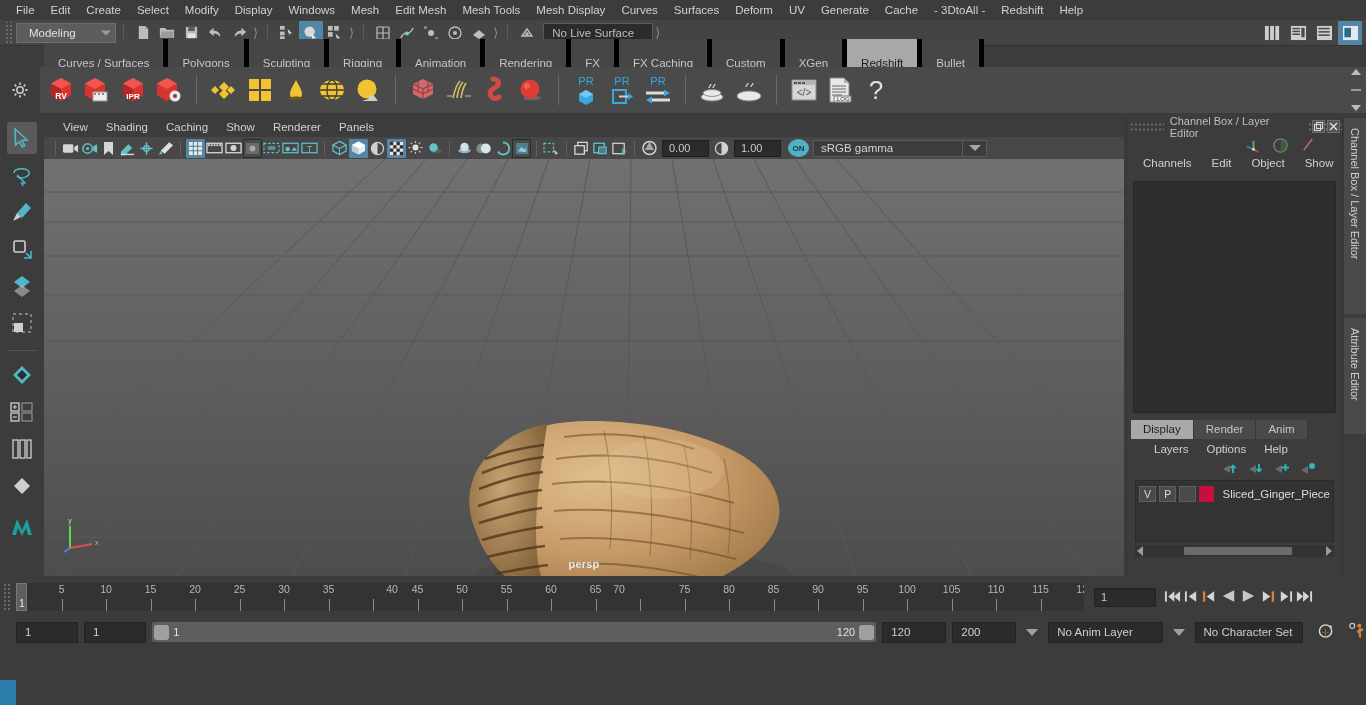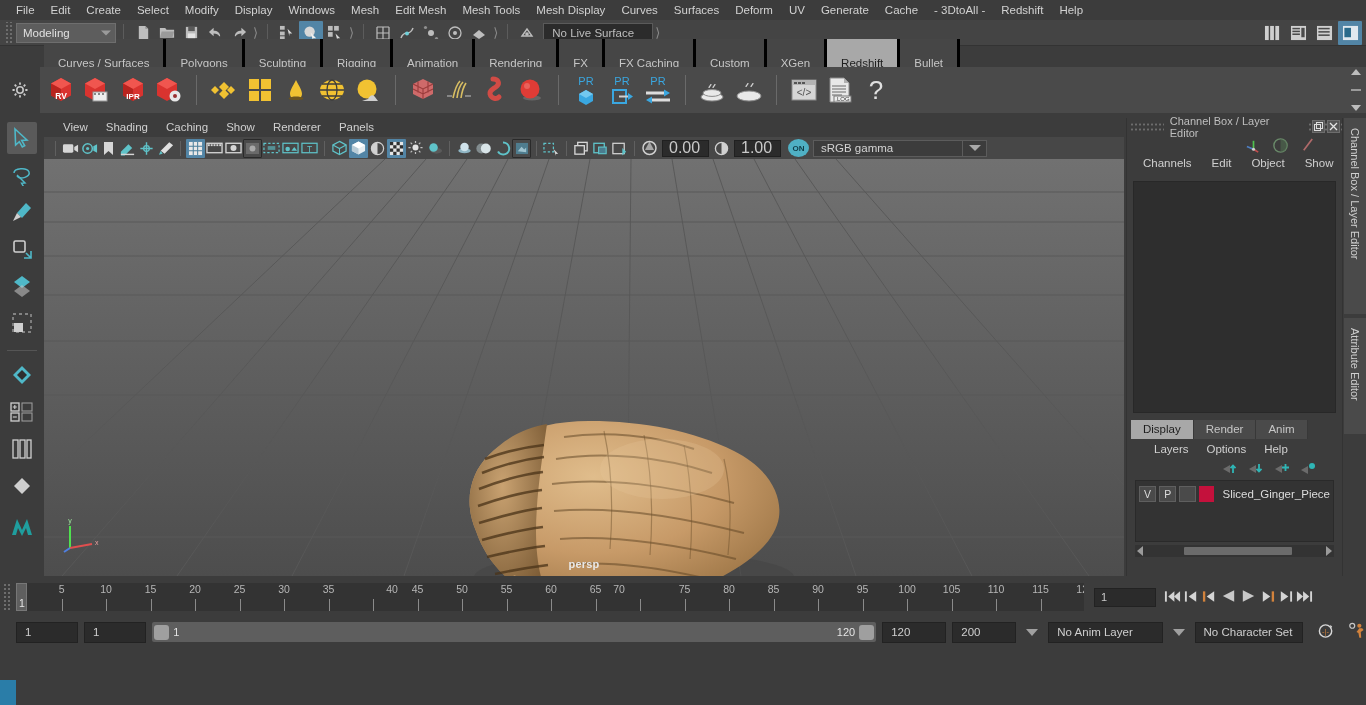--- a/index.html
+++ b/index.html
@@ -29,21 +29,21 @@
     height: 26px; background: #444; display: flex; align-items: center;
     padding-left: 2px; border-bottom: 1px solid #333;
   }
   .gripper {
     width: 9px; height: 22px; margin: 0 3px 0 2px;
     background-image: radial-gradient(circle, #6d6d6d 1px, transparent 1.2px);
     background-size: 4px 4px; background-position: 1px 2px;
   }
   .menu-select {
     width: 100px; height: 20px; background: #5d5d5d; border: 1px solid #6e6e6e;
-    display: flex; align-items: center; padding-left: 6px; font-size: 11.5px;
+    display: flex; align-items: center; padding-left: 12px; font-size: 11.5px;
     color: #e0e0e0; position: relative;
   }
   .menu-select .arw {
     position: absolute; right: 4px; top: 50%; transform: translateY(-50%);
     border-left: 5px solid transparent; border-right: 5px solid transparent;
     border-top: 5px solid #9a9a9a;
   }
   .sl-sep { width: 1px; height: 17px; background: #5c5c5c; margin: 0 7px; }
   .sl-tick { color:#8a8a8a; font-size:13px; margin:0 2px; }
   .sbtn {
@@ -58,21 +58,21 @@
   }
   .sl-right { margin-left: auto; display: flex; align-items: center; padding-right: 4px; gap: 2px; }
 
   
   .shelf-tabs {
     height: 21px; background: #3c3c3c; display: flex; align-items: flex-end;
     padding-left: 44px;
   }
   .shelf-tab {
     height: 20px; line-height: 20px; padding: 14px 14px; font-size: 11.5px;
-    color: #c6c6c6; background: #464646; border-right: 3px solid #000000;
+    color: #c6c6c6; background: #464646; border-right: 5px solid #000000;
     white-space: nowrap;
   }
   .shelf-tab.active { background: #a8a8a8; color: #1e1e1e; }
   .shelf-row {
     height: 46px; background: #4a4a4a; display: flex; align-items: center;
     padding-left: 4px; position: relative;
   }
   .shelf-left-strip {
     position:absolute; left:0; top:0; width:40px; height:46px; background:#3c3c3c;
     display:flex; align-items:center; justify-content:center;
@@ -111,21 +111,21 @@
   .vp-toolbar {
     height: 22px; background: #474747; display: flex; align-items: center;
     padding-left: 6px; gap: 0;
   }
   .vbtn { width: 19px; height: 19px; display: flex; align-items: center; justify-content: center; border-radius:1px; }
   .vbtn.on { background: #5285a6; }
   .vbtn.framed { border: 1px solid #2a2a2a; background:#4a4a4a; }
   .vsep { width: 1px; height: 15px; background: #606060; margin: 0 5px; }
   .numfield {
     height: 17px; width: 47px; background: #2b2b2b; border: 1px solid #202020;
-    color: #c9c9c9; font-size: 16px; display:flex; align-items:center; padding-left:6px;
+    color: #c9c9c9; font-size: 11px; display:flex; align-items:center; padding-left:6px;
     margin: 0 3px;
   }
   .gammafield {
     height: 17px; width: 150px; background: #3c3c3c; border: 1px solid #5c5c5c;
     color: #d3d3d3; font-size: 11.5px; display:flex; align-items:center; padding-left:7px; margin-left:4px;
   }
   .gammadrop {
     height: 17px; width: 24px; background: #3c3c3c; border: 1px solid #5c5c5c;
     display:flex; align-items:center; justify-content:center; border-left:none;
   }

